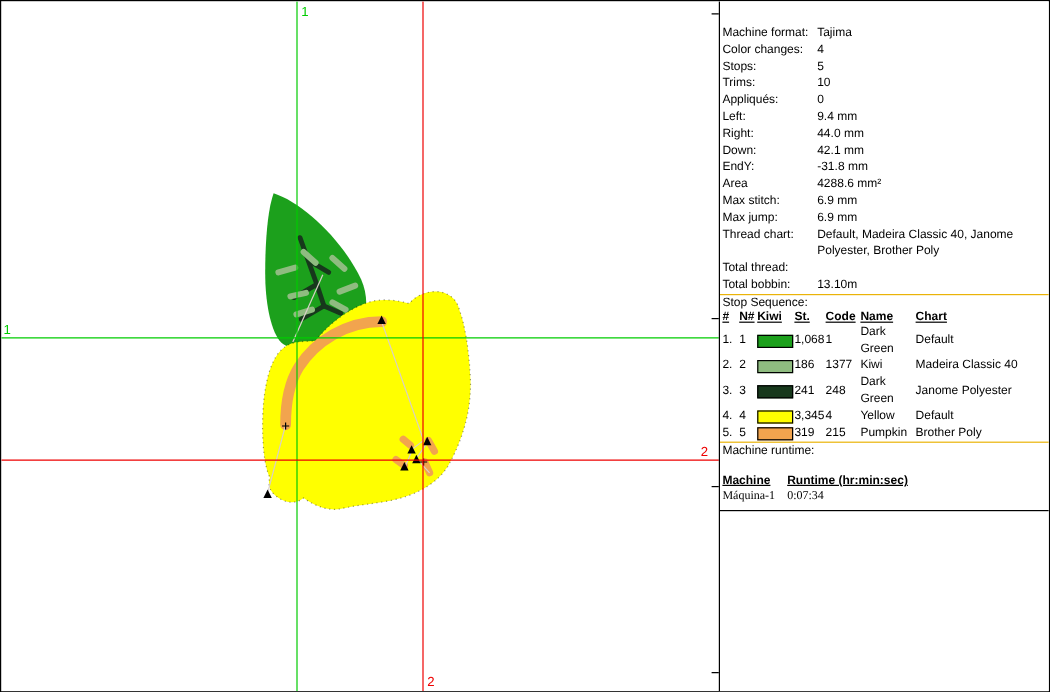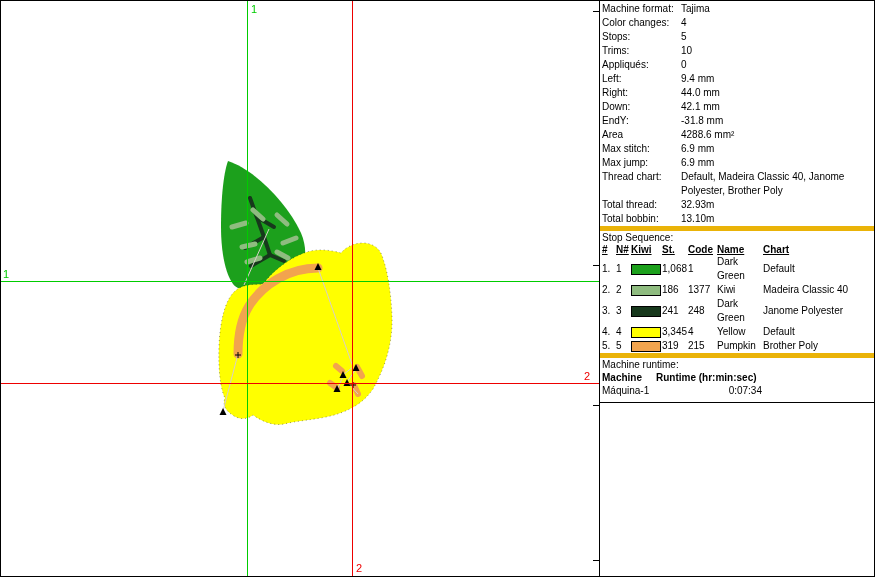--- a/index.html
+++ b/index.html
@@ -5,41 +5,41 @@
   html,body{margin:0;padding:0;background:#fff;}
   .root{
     position:relative;width:875px;height:577px;box-sizing:border-box;
     background:#fff;border:1px solid #000;overflow:hidden;
     font-family:"Liberation Sans",sans-serif;font-size:10px;color:#000;
   }
   .canvas-wrap{position:absolute;left:0;top:0;width:599px;height:575px;}
   .panel{position:absolute;left:599px;top:0;width:274px;height:575px;background:#fff;}
 
   
-  .stats{padding-top:1px;}
+  .stats{padding-top:20px;}
   .srow{display:flex;line-height:14px;padding-left:2px;}
   .srow .lbl{width:79px;flex:none;}
   .srow .val{flex:1;padding-right:4px;}
 
   
-  .section{border-top:5px solid #eab308;}
+  .section{border-top:1px solid #eab308;}
   .sec-title{line-height:13px;padding-left:2px;}
   .tblh,.tblr{display:grid;grid-template-columns:14px 15px 31px 26px 26px 3px 46px 1fr;padding-left:2px;align-items:center;}
   .tblh{line-height:11px;font-weight:bold;}
   .tblr{line-height:14px;}
   .tblh span{text-decoration:underline;}
   .c-r{text-align:left;}
   .swatch{width:28px;height:9px;border:1px solid #000;}
 
   
   .rtg{display:grid;grid-template-columns:54px 106px;padding-left:2px;}
   .rtg.hdr{line-height:13px;font-weight:bold;}
-  .rtg.hdr span{}
-  .rtg.row{line-height:14px;}
-  .rt-val{text-align:right;}
+  .rtg.hdr span{text-decoration:underline;margin-top:12px;}
+  .rtg.row{line-height:14px;font-family:Liberation Serif, serif;}
+  .rt-val{}
   #runtime{padding-bottom:4px;border-bottom:1px solid #000;}
 
   svg text{font-family:"Liberation Sans",sans-serif;font-size:11px;}
 </style>
 </head>
 <body>
 
 <div class="root">
 
   <div class="canvas-wrap">
@@ -186,21 +186,20 @@
       <div class="srow">
           <span class="lbl">Max jump:</span>
           <span class="val">6.9 mm</span>
         </div>
       <div class="srow">
           <span class="lbl">Thread chart:</span>
           <span class="val">Default, Madeira Classic 40, Janome Polyester, Brother Poly</span>
         </div>
       <div class="srow">
           <span class="lbl">Total thread:</span>
-          <span class="val">32.93m</span>
         </div>
       <div class="srow">
           <span class="lbl">Total bobbin:</span>
           <span class="val">13.10m</span>
         </div>
     </div>
 
     <div class="section" id="stop-seq">
       <div class="sec-title">Stop Sequence:</div>
       <div class="tblh">

